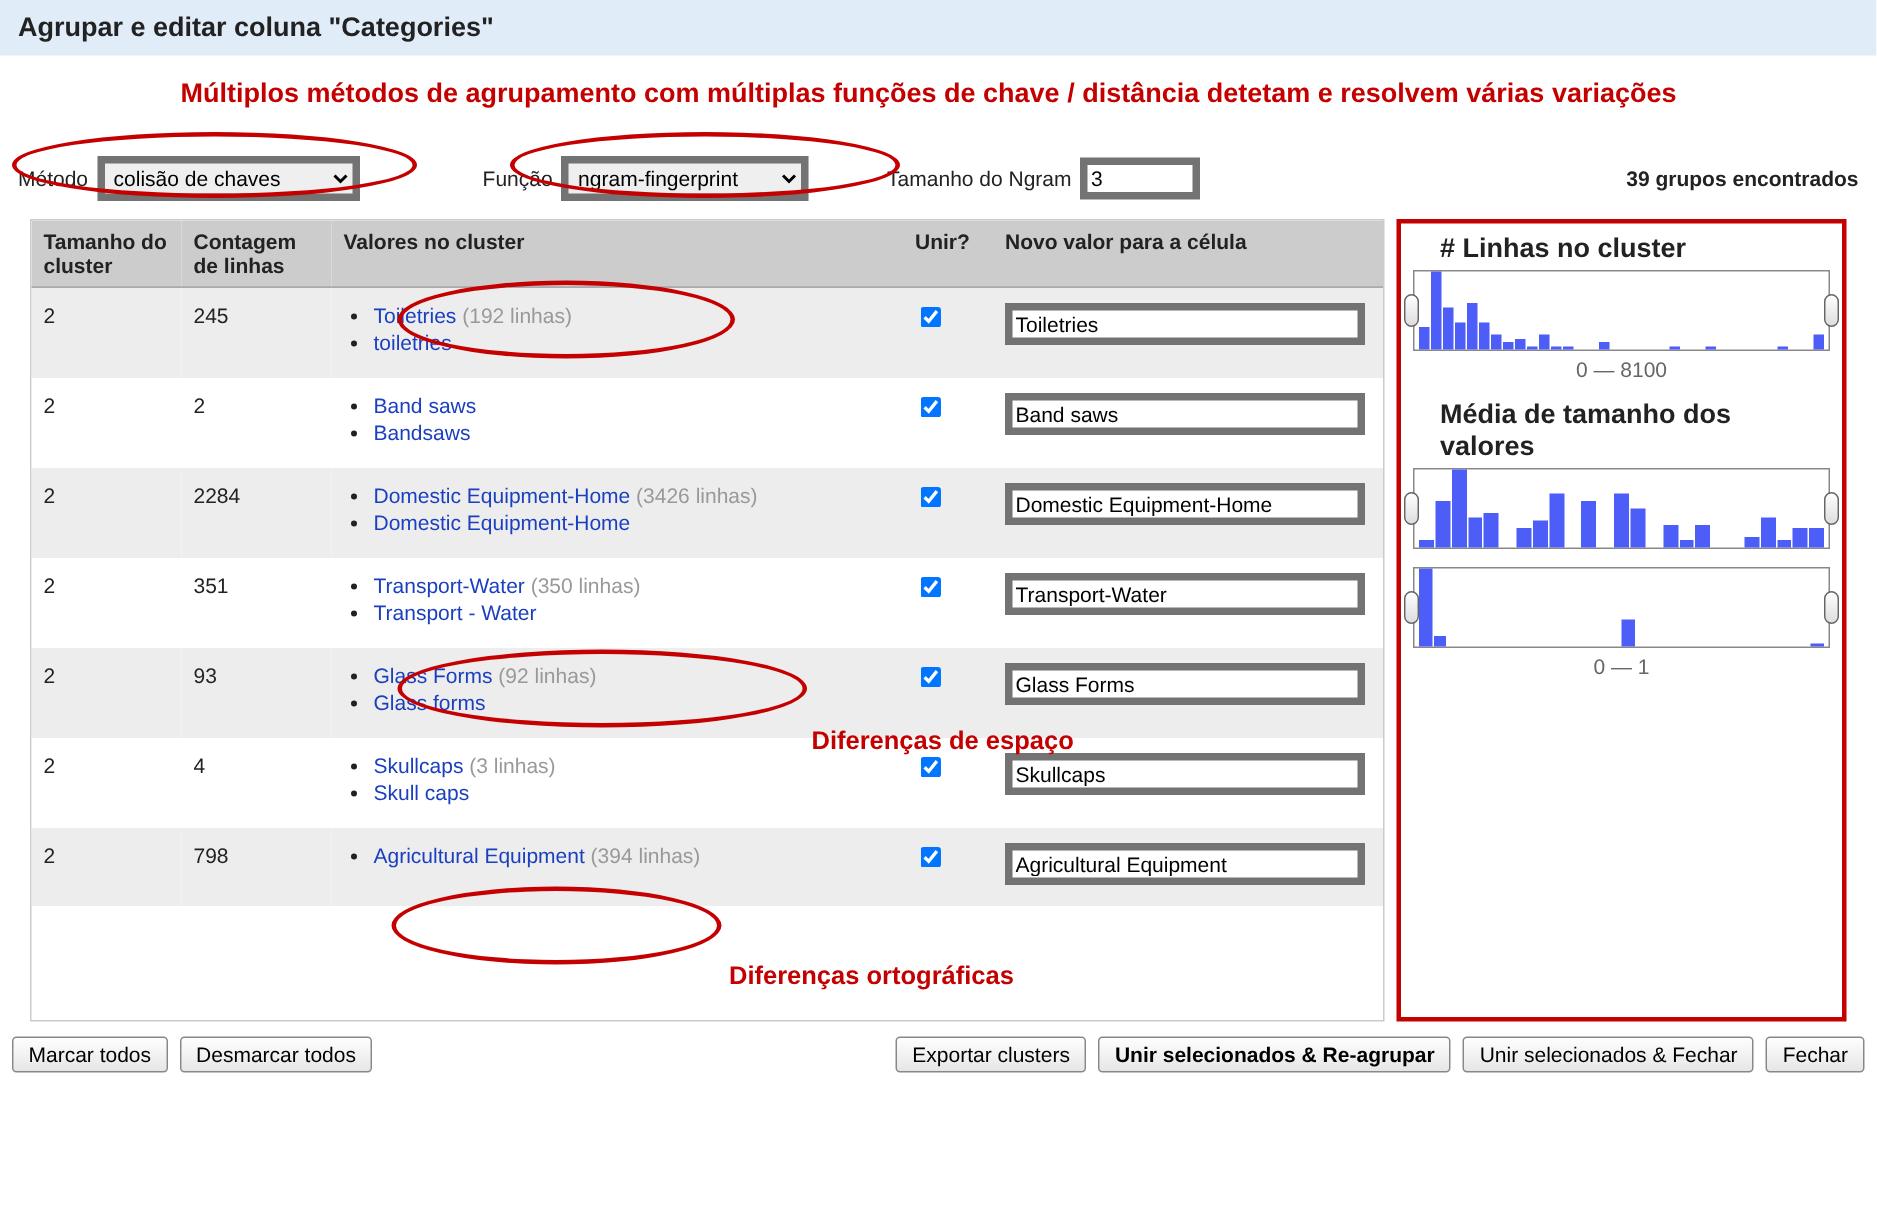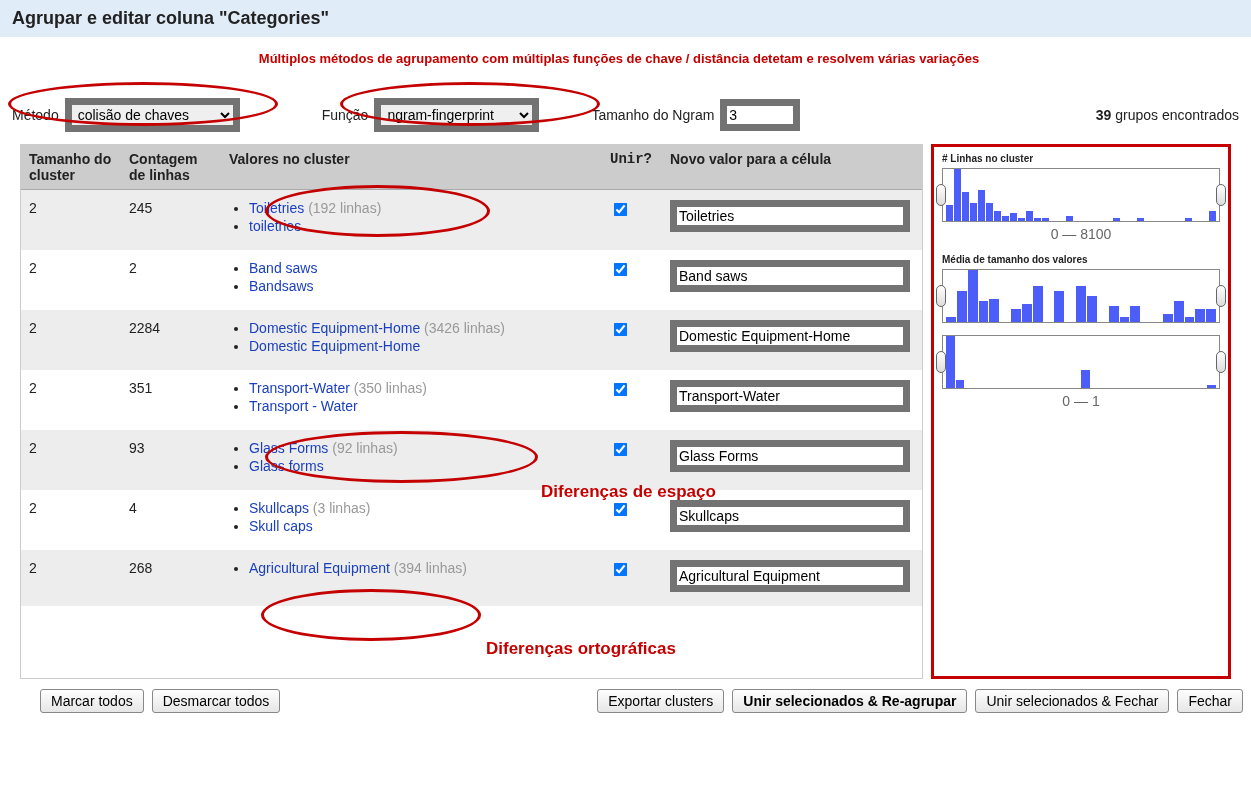--- a/index.html
+++ b/index.html
@@ -14,40 +14,41 @@
   .titlebar {
     background: #e0ecf8;
     padding: 8px 12px;
     font-size: 18px;
     font-weight: bold;
   }
   .anno-title {
     color: #c40000;
     font-weight: bold;
     text-align: center;
-    font-size: 13px;
+    font-size: 18px;
     padding: 14px 20px 0 7px;
     line-height: 1.3;
   }
   .controls-row {
     display: flex;
     align-items: center;
     padding: 30px 12px 12px 12px;
     gap: 6px;
     position: relative;
   }
   .controls-row label { font-size: 14px; }
   select, input[type=text] {
     font-size: 14px;
     padding: 1px 2px;
-    border: 7px solid #737373;
+    border: 5px solid #737373;
   }
   .controls-right {
     margin-left: auto;
     font-size: 14px;
+    font-weight: bold;
   }
   .main {
     display: flex;
     padding: 0 20px;
     gap: 8px;
   }
   .table-wrap {
     flex: 1;
     position: relative;
     border: 1px solid #ccc;
@@ -97,22 +98,23 @@
     width: 300px;
     border: 3px solid #c40000;
     padding: 6px 8px 10px 8px;
     position: relative;
   }
   .side-hist {
     margin-bottom: 12px;
   }
   .side-hist-title {
     font-weight: bold;
-    font-size: 10px;
+    font-size: 18px;
     margin-bottom: 4px;
+    margin-left: 18px;
   }
   .hist-outer {
     position: relative;
   }
   .hist-box {
     border: 1px solid #888;
     height: 54px;
     position: relative;
     background: #fff;
     display: flex;
@@ -147,21 +149,20 @@
     text-align: center;
     font-size: 17px;
     margin-top: 18px;
     line-height: 1.3;
   }
   .footer {
     display: flex;
     gap: 8px;
     padding: 10px 8px 8px 8px;
     align-items: center;
-    margin-left: 32px;
   }
   .footer .spacer { flex: 1; }
   button {
     font-size: 14px;
     padding: 3px 10px;
     border: 1px solid #888;
     background: linear-gradient(#fefefe,#e6e6e6);
     border-radius: 3px;
     cursor: pointer;
   }
@@ -209,21 +210,21 @@
 </div>
 
 <div class="main">
   <div class="table-wrap">
     <table>
       <thead>
         <tr>
           <th style="width:100px;">Tamanho do cluster</th>
           <th style="width:100px;">Contagem de linhas</th>
           <th>Valores no cluster</th>
-          <th style="width:60px;font-family:Liberation Mono, monospace;">Unir?</th>
+          <th style="width:60px;">Unir?</th>
           <th style="width:260px;">Novo valor para a célula</th>
         </tr>
       </thead>
       <tbody id="tbody">
       <tr>
             <td>2</td>
             <td>245</td>
             <td class="cluster-values">
               <ul>
                 <li><a href="#">Toiletries</a><span class="row-count">  (192 linhas)</span></li>
@@ -288,21 +289,21 @@
               <ul>
                 <li><a href="#">Skullcaps</a><span class="row-count">  (3 linhas)</span></li>
                 <li><a href="#">Skull caps</a></li>
               </ul>
             </td>
             <td><input type="checkbox" checked="" style=""></td>
             <td><input type="text" class="newval-input" value="Skullcaps" style=""></td>
           </tr>
           <tr>
             <td>2</td>
-            <td>268</td>
+            <td>798</td>
             <td class="cluster-values">
               <ul>
                 <li><a href="#">Agricultural Equipment</a><span class="row-count">  (394 linhas)</span></li>
               </ul>
             </td>
             <td><input type="checkbox" checked="" style=""></td>
             <td><input type="text" class="newval-input" value="Agricultural Equipment" style=""></td>
           </tr>
         </tbody>
     </table>

